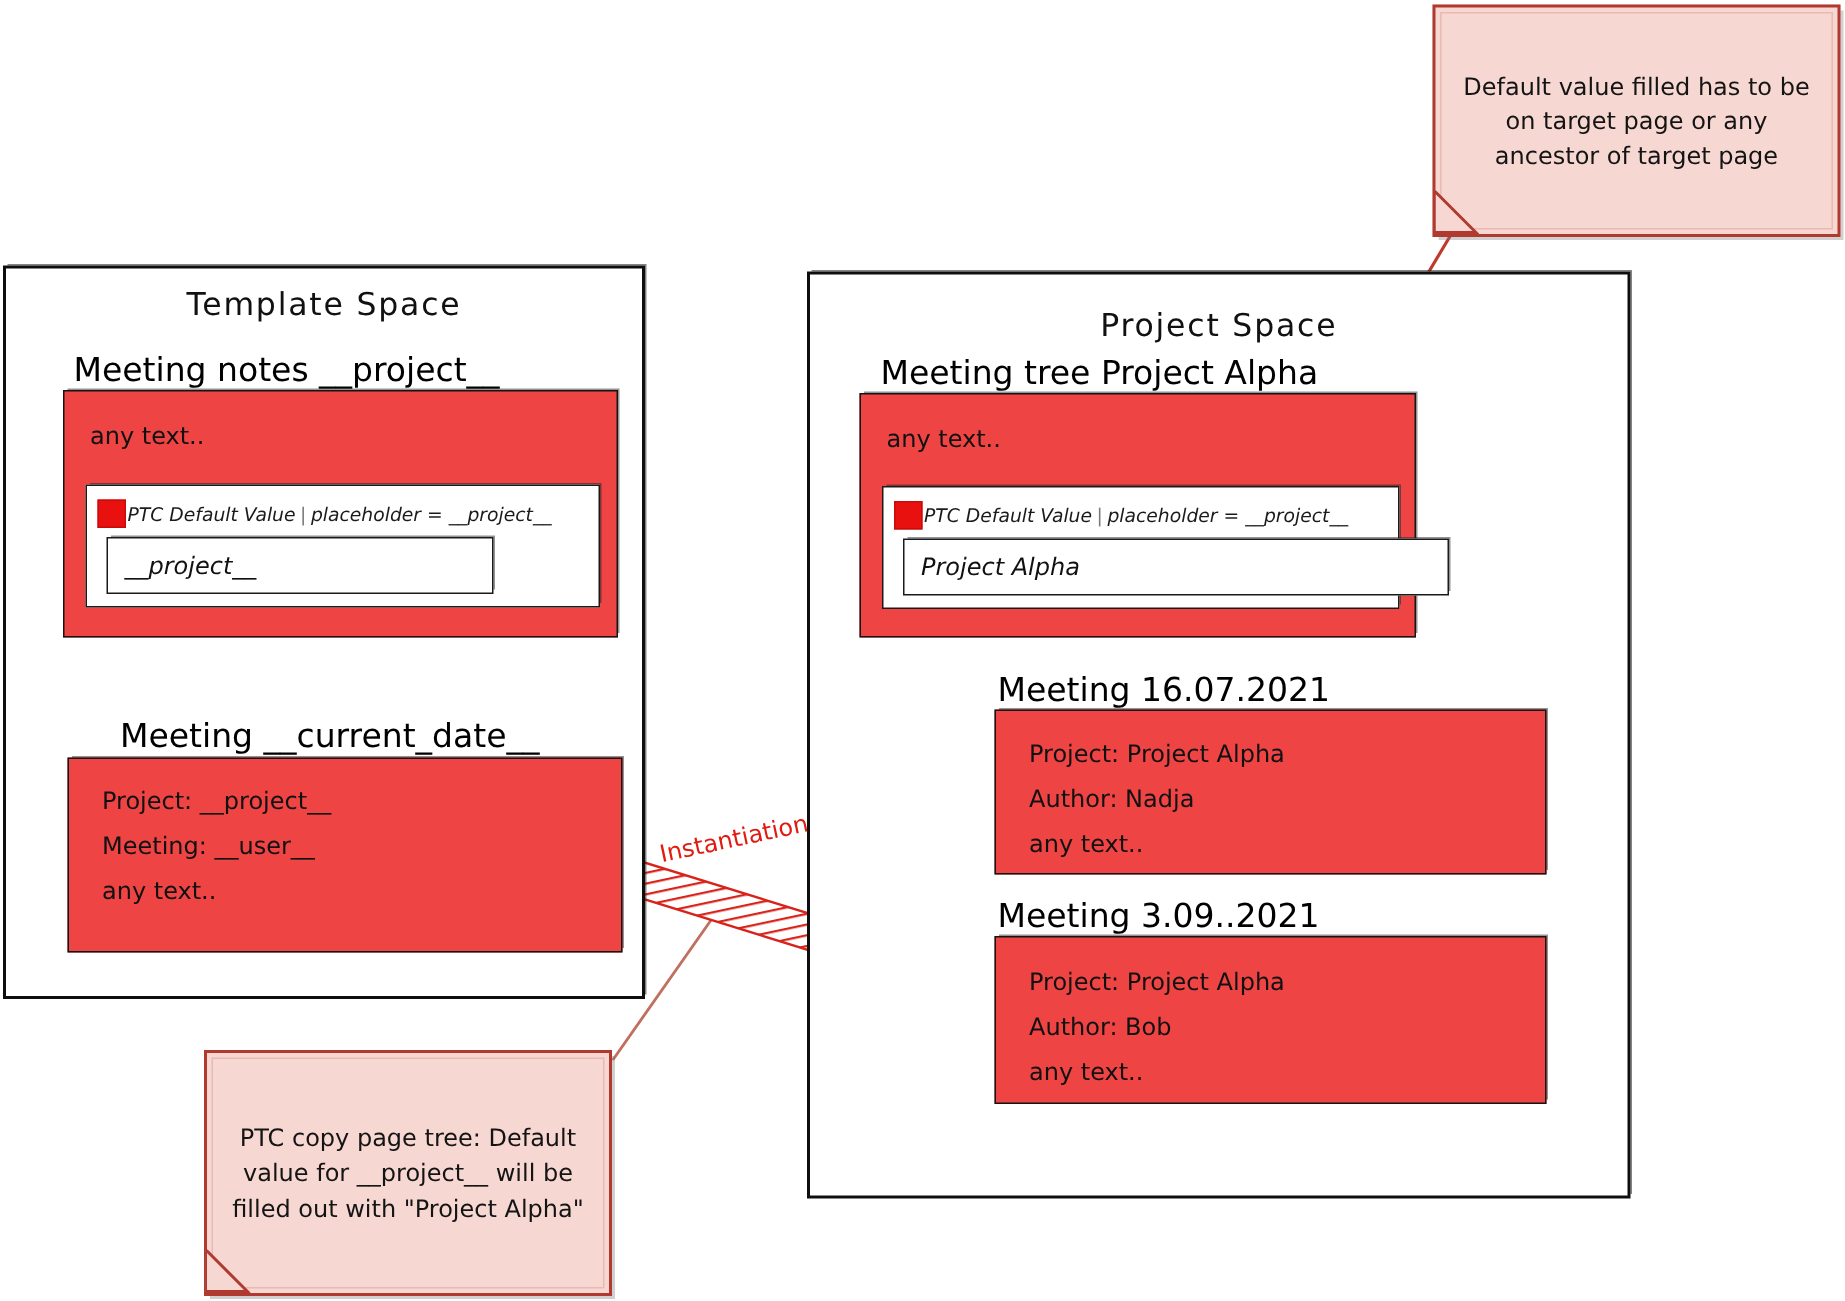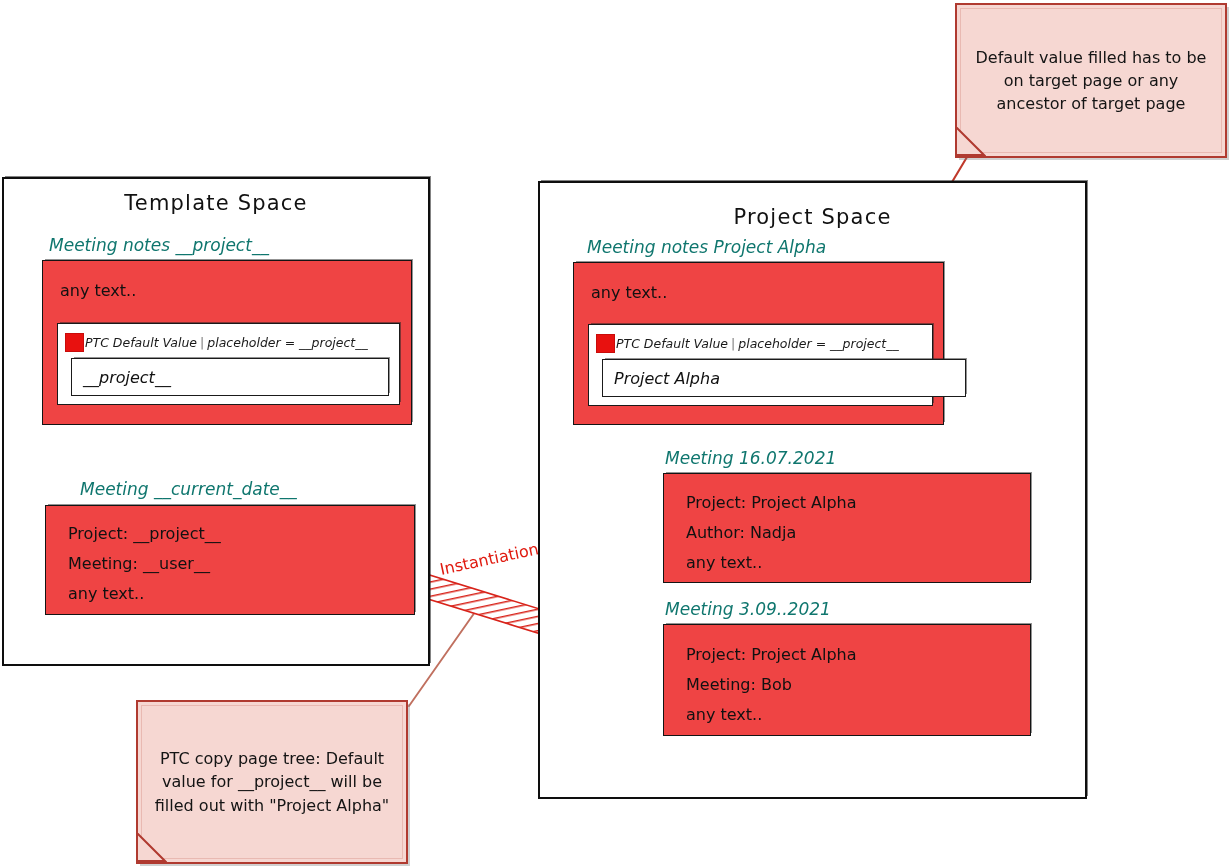--- a/index.html
+++ b/index.html
@@ -35,24 +35,23 @@
     left: 0; right: 0;
     text-align: center;
     font-size: 21px;
     letter-spacing: 1.2px;
     color: #111;
     white-space: nowrap;
   }
 
   
   .page-label {
-    font-size: 17px;
-    color: #0f766e;
-    white-space: nowrap;
-    font-style: italic;
+    font-size: 22px;
+    color: #000000;
+    white-space: nowrap;
   }
   .page-body {
     border: 1.6px solid #141414;
     background: #ef4444;
     box-shadow: 2px -2px 0 -1px rgba(40,40,40,0.5);
   }
   .body-line {
     position: absolute;
     font-size: 16px;
     color: #111;
@@ -177,39 +176,39 @@
   <div class="abs page-label" style="left:49px; top:235px;">Meeting notes __project__</div>
 
   <div class="abs page-body" style="left:42px; top:260px; width:370px; height:165px;">
     <div class="body-line" style="left:17px; top:20px;">any text..</div>
 
     <div class="abs macro-box" style="left:14px; top:62px; width:343px; height:82px;">
       <div class="macro-swatch" style="left:7px; top:9px; width:17px; height:17px;"></div>
       <div class="macro-caption" style="left:27px; top:11px;">
         <span>PTC Default Value</span><span class="sep">|</span><span>placeholder = __project__</span>
       </div>
-      <div class="abs macro-field" style="left:13px; top:34px; width:318px; height:38px;">
+      <div class="abs macro-field" style="left:13px; top:34px; width:258px; height:38px;">
         <div class="macro-field-text">__project__</div>
       </div>
     </div>
   </div>
 
   <div class="abs page-label" style="left:52px; top:479px;margin-left:28px;">Meeting __current_date__</div>
 
-  <div class="abs page-body" style="left:45px; top:505px; width:370px; height:110px;">
+  <div class="abs page-body" style="left:45px; top:505px; width:370px; height:130px;">
     <div class="body-line" style="left:22px; top:18px;">Project: __project__</div>
     <div class="body-line" style="left:22px; top:48px;">Meeting: __user__</div>
     <div class="body-line" style="left:22px; top:78px;">any text..</div>
   </div>
 
   <div class="abs space-box" style="left:538px; top:181px; width:549px; height:618px;">
     <div class="space-title" style="top:22px;">Project  Space</div>
   </div>
 
-  <div class="abs page-label" style="left:587px; top:237px;">Meeting notes Project Alpha</div>
+  <div class="abs page-label" style="left:587px; top:237px;">Meeting tree Project Alpha</div>
 
   <div class="abs page-body" style="left:573px; top:262px; width:371px; height:163px;">
     <div class="body-line" style="left:17px; top:20px;">any text..</div>
 
     <div class="abs macro-box" style="left:14px; top:61px; width:345px; height:82px;">
       <div class="macro-swatch" style="left:7px; top:9px; width:17px; height:17px;"></div>
       <div class="macro-caption" style="left:27px; top:11px;">
         <span>PTC Default Value</span><span class="sep">|</span><span>placeholder = __project__</span>
       </div>
       <div class="abs macro-field" style="left:13px; top:34px; width:364px; height:38px;">
@@ -223,21 +222,21 @@
   <div class="abs page-body" style="left:663px; top:473px; width:368px; height:110px;">
     <div class="body-line" style="left:22px; top:19px;">Project: Project Alpha</div>
     <div class="body-line" style="left:22px; top:49px;">Author: Nadja</div>
     <div class="body-line" style="left:22px; top:79px;">any text..</div>
   </div>
 
   <div class="abs page-label" style="left:665px; top:599px;">Meeting 3.09..2021</div>
 
   <div class="abs page-body" style="left:663px; top:624px; width:368px; height:112px;">
     <div class="body-line" style="left:22px; top:20px;">Project: Project Alpha</div>
-    <div class="body-line" style="left:22px; top:50px;">Meeting: Bob</div>
+    <div class="body-line" style="left:22px; top:50px;">Author: Bob</div>
     <div class="body-line" style="left:22px; top:80px;">any text..</div>
   </div>
 
   <div class="abs sticky" style="left:955px; top:3px; width:272px; height:155px;">
     <div class="sticky-inner">
       <div class="sticky-text">Default value filled has to be on target page or any ancestor of target page</div>
     </div>
     <svg class="abs" width="30" height="30" style="left:-1px; bottom:-1px;">
       <polygon points="0,0 28,28 0,28" fill="#f6d7d2" stroke="#b03a30" stroke-width="2"></polygon>
       <line x1="0" y1="0" x2="0" y2="28" stroke="#b03a30" stroke-width="2"></line>

